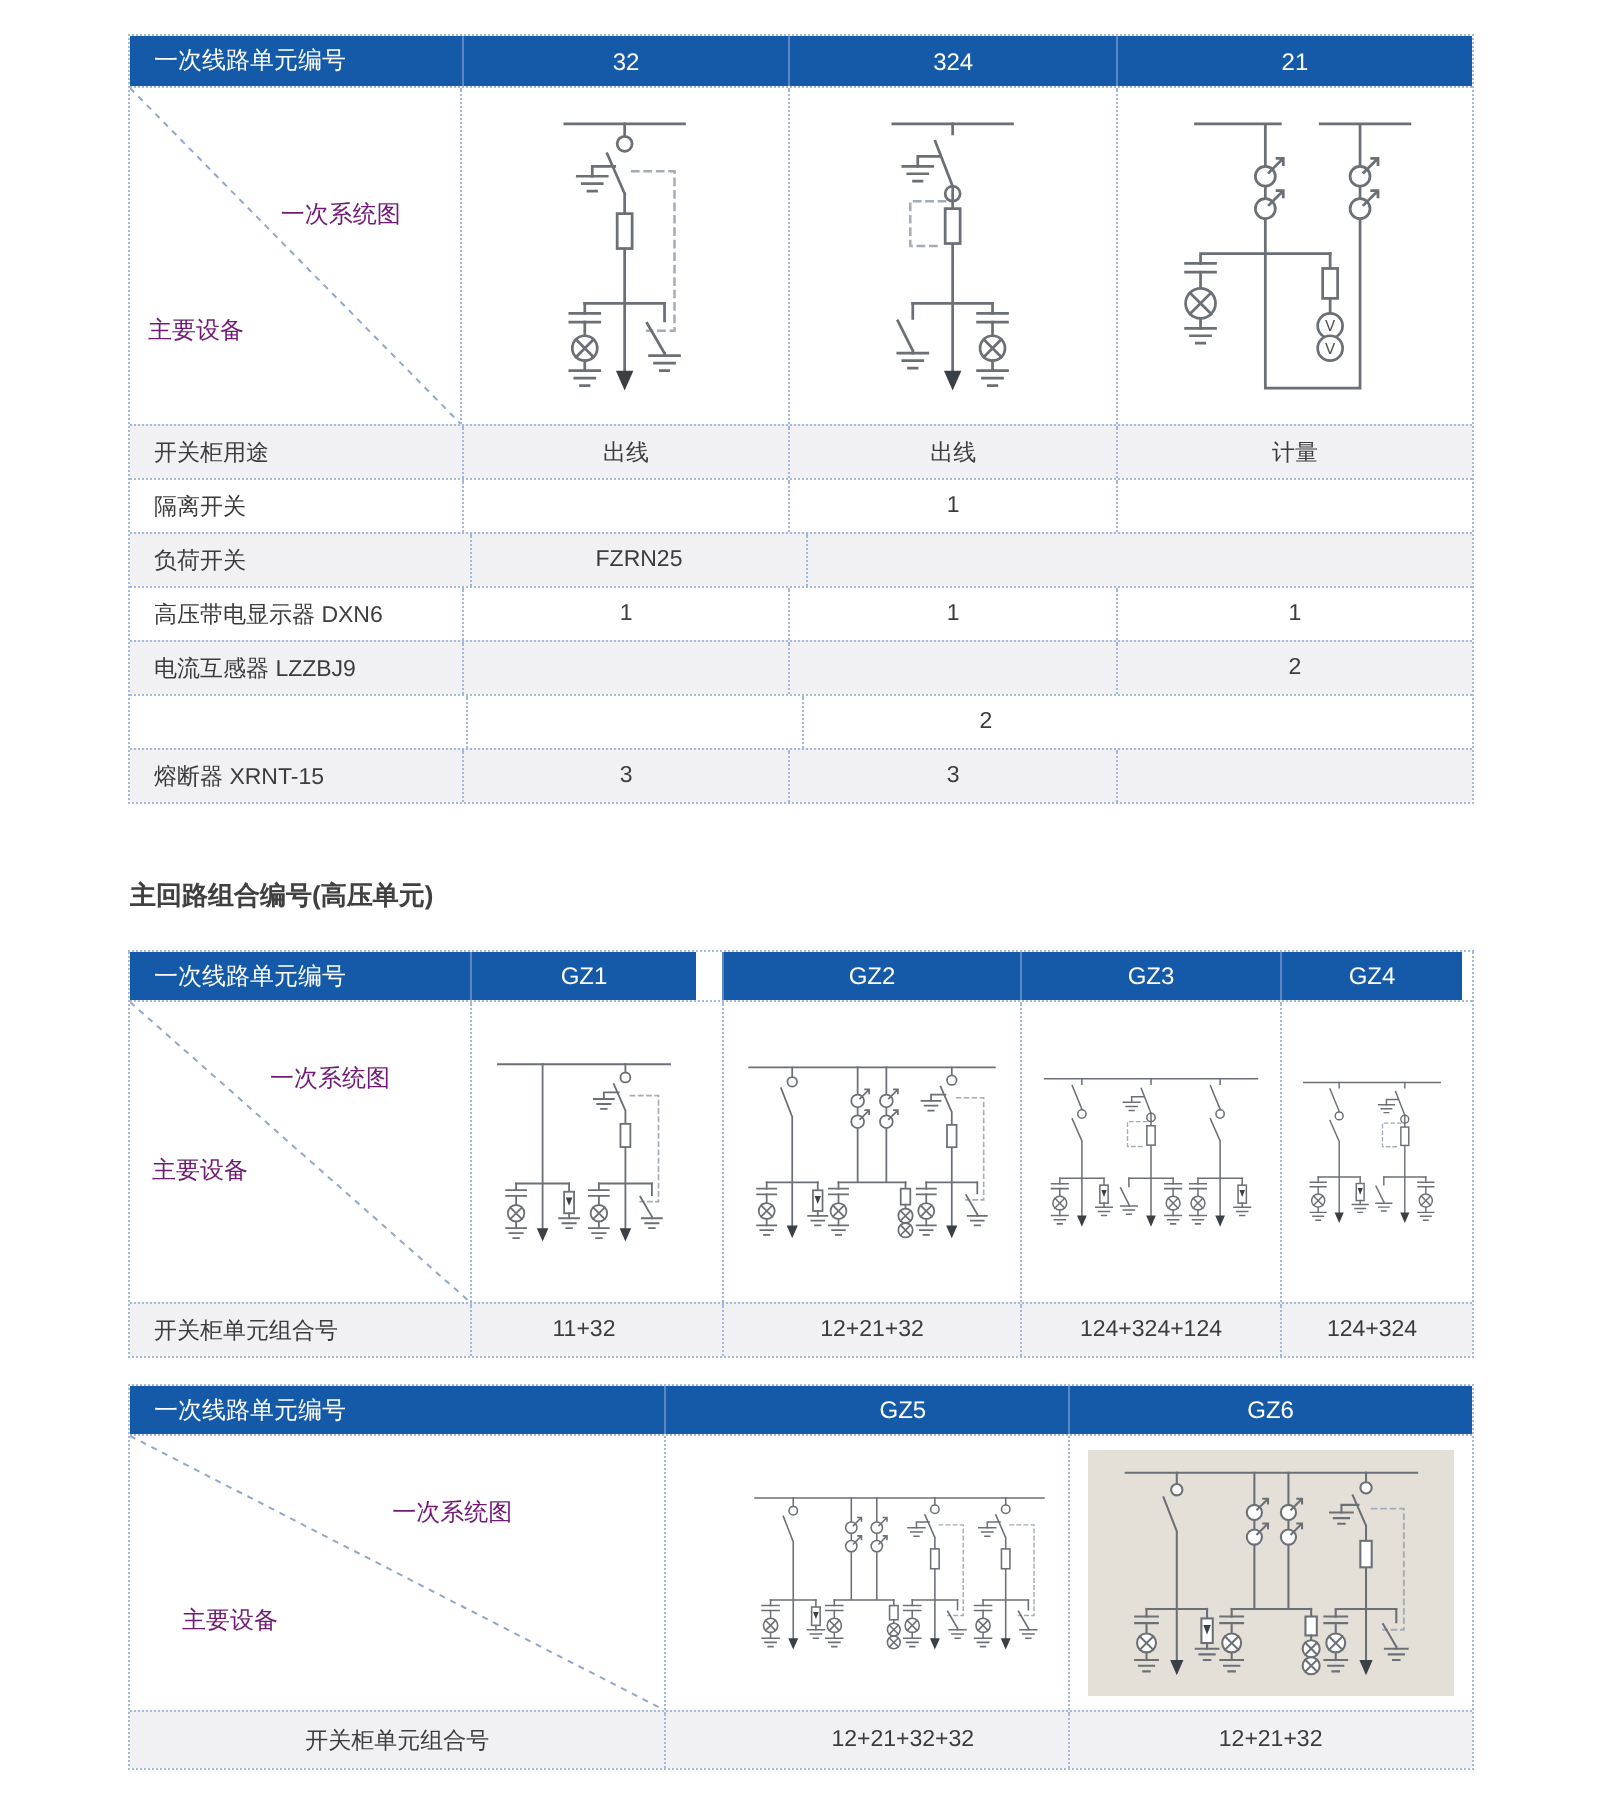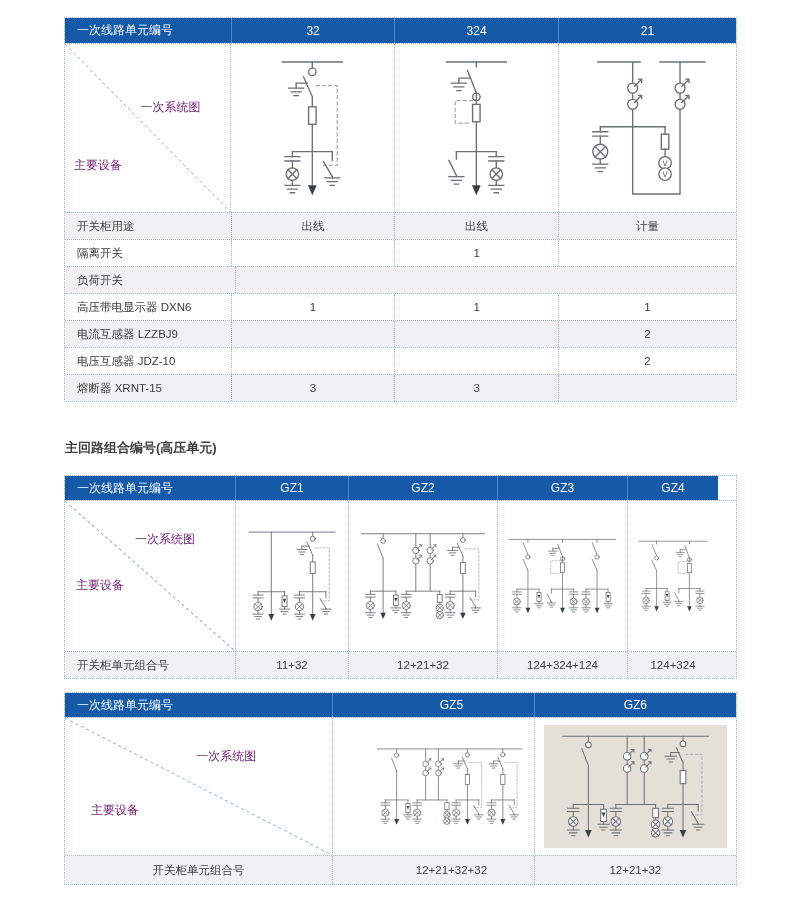--- a/index.html
+++ b/index.html
@@ -14,21 +14,21 @@
   .cell + .cell{border-left:1px dotted #a3b8da;}
   .lab{justify-content:flex-start;padding-left:12px;}
   .hrow .cell{background:#155aa8;color:#ffffff;font-size:12px;font-weight:500;}
   .hrow .cell + .cell{border-left:1px solid #5c86c2;}
   .brow.odd, .crow{background:#f1f1f3;}
 
   
   .t1 .c0{width:170px;} .t1 .c1{width:168px;} .t1 .c2{width:168px;} .t1 .c3{width:183px;}
   .t1 .hrow{height:25px;} .t1 .drow{height:168px;} .t1 .brow{height:26px;}
   
-  .t2 .c0{width:170px;} .t2 .c1{width:113px;} .t2 .c2{width:149px;} .t2 .c3{width:130px;} .t2 .c4{width:91px;}
+  .t2 .c0{width:170px;} .t2 .c1{width:113px;} .t2 .c2{width:149px;margin-left:13px;} .t2 .c3{width:130px;} .t2 .c4{width:91px;}
   .t2 .hrow{height:24px;} .t2 .drow{height:150px;} .t2 .crow{height:26px;}
   
   .t3 .c0{width:268px;} .t3 .c1{width:202px;padding-left:36px;} .t3 .c2{width:203px;}
   .t3 .hrow{height:24px;} .t3 .drow{height:137px;} .t3 .crow{height:28px;}
 
   .drow .cell{align-items:stretch;}
   .diagcell{position:relative;}
   .slash{position:absolute;left:0;top:0;width:100%;height:100%;}
   .dl-top,.dl-bottom{position:absolute;font-size:12px;color:#701a75;}
   .t1 .dl-top{top:55px;right:30px;} .t1 .dl-bottom{top:113px;left:9px;}
@@ -155,36 +155,36 @@
       <div class="cell c3">计量</div>
     </div>
     <div class="row brow">
       <div class="cell c0 lab">隔离开关</div>
       <div class="cell c1"></div>
       <div class="cell c2">1</div>
       <div class="cell c3"></div>
     </div>
     <div class="row brow odd">
       <div class="cell c0 lab">负荷开关</div>
+      <div class="cell c2">FZRN25</div>
       <div class="cell c3"></div>
     </div>
     <div class="row brow">
       <div class="cell c0 lab">高压带电显示器 DXN6</div>
       <div class="cell c1">1</div>
       <div class="cell c2">1</div>
       <div class="cell c3">1</div>
     </div>
     <div class="row brow odd">
       <div class="cell c0 lab">电流互感器 LZZBJ9</div>
       <div class="cell c1"></div>
       <div class="cell c2"></div>
       <div class="cell c3">2</div>
     </div>
     <div class="row brow">
-      <div class="cell c0 lab">电压互感器 JDZ-10</div>
       <div class="cell c1"></div>
       <div class="cell c2"></div>
       <div class="cell c3">2</div>
     </div>
     <div class="row brow odd">
       <div class="cell c0 lab">熔断器 XRNT-15</div>
       <div class="cell c1">3</div>
       <div class="cell c2">3</div>
       <div class="cell c3"></div>
     </div>

